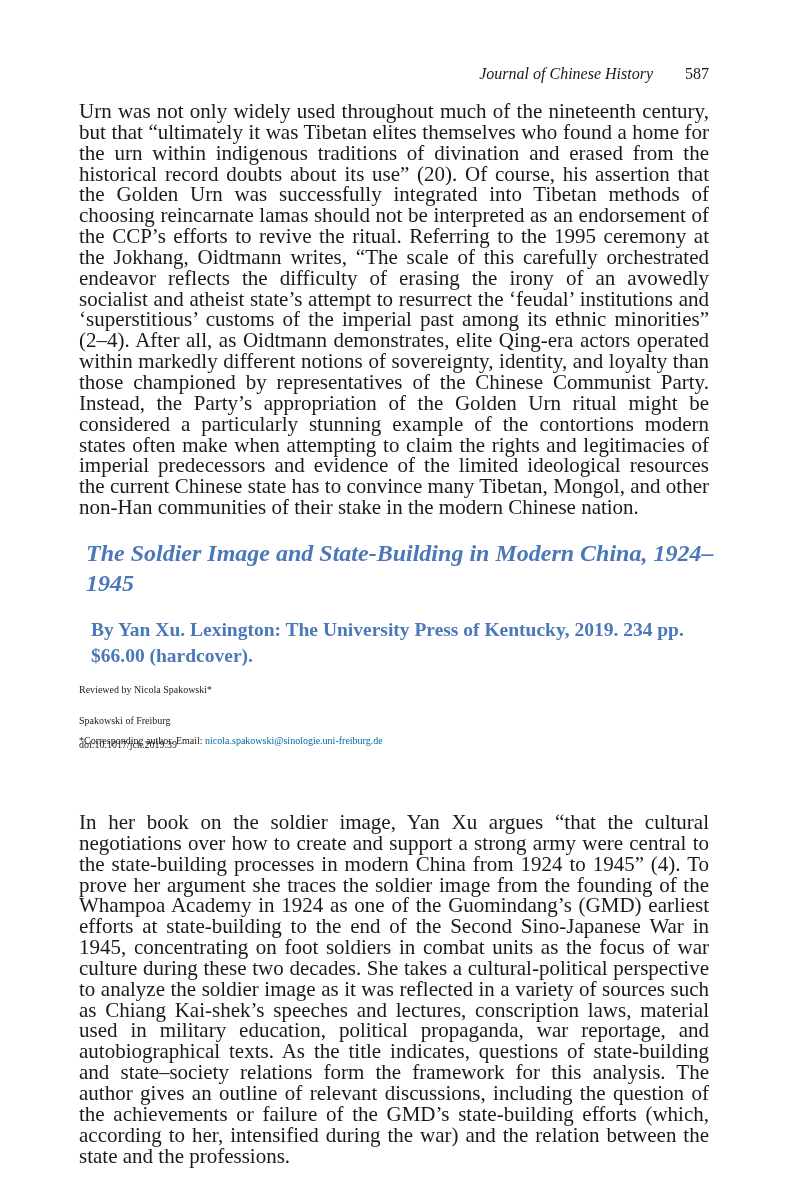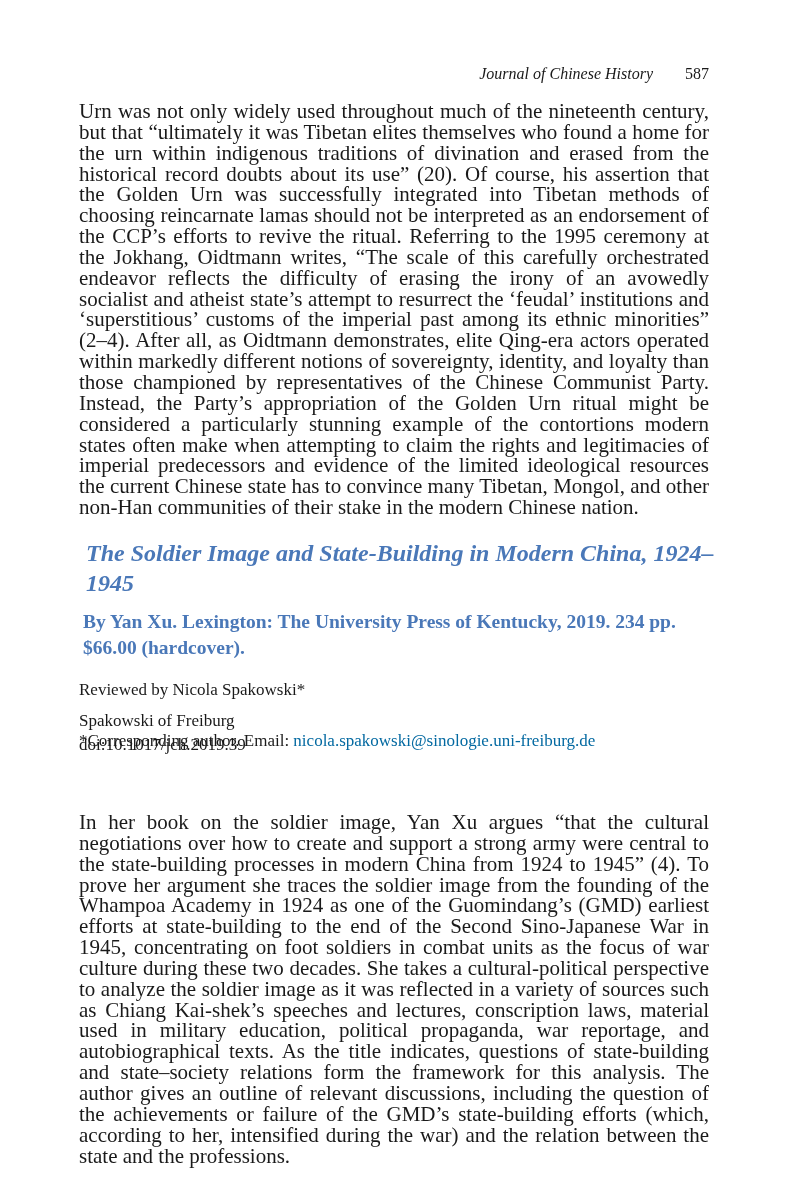--- a/index.html
+++ b/index.html
@@ -53,26 +53,26 @@
     }
     .review-subtitle {
       position: absolute;
       top: 605px;
       left: 79px;
       width: 640px;
       font-size: 19.5px;
       line-height: 26px;
       font-weight: bold;
       color: #4a78b8;
-      margin: 4px;
+      margin: 12px;
     }
     .meta {
       position: absolute;
       left: 79px;
-      font-size: 17px;
+      font-size: 10px;
       line-height: 19px;
       color: #1a1a1a;
       white-space: nowrap;
     }
     .reviewer { top: 680px; }
     .affiliation { top: 711px; }
     .corresponding { top: 731px; }
     .doi { top: 735px; }
     .email-link {
       color: #0369a1;

